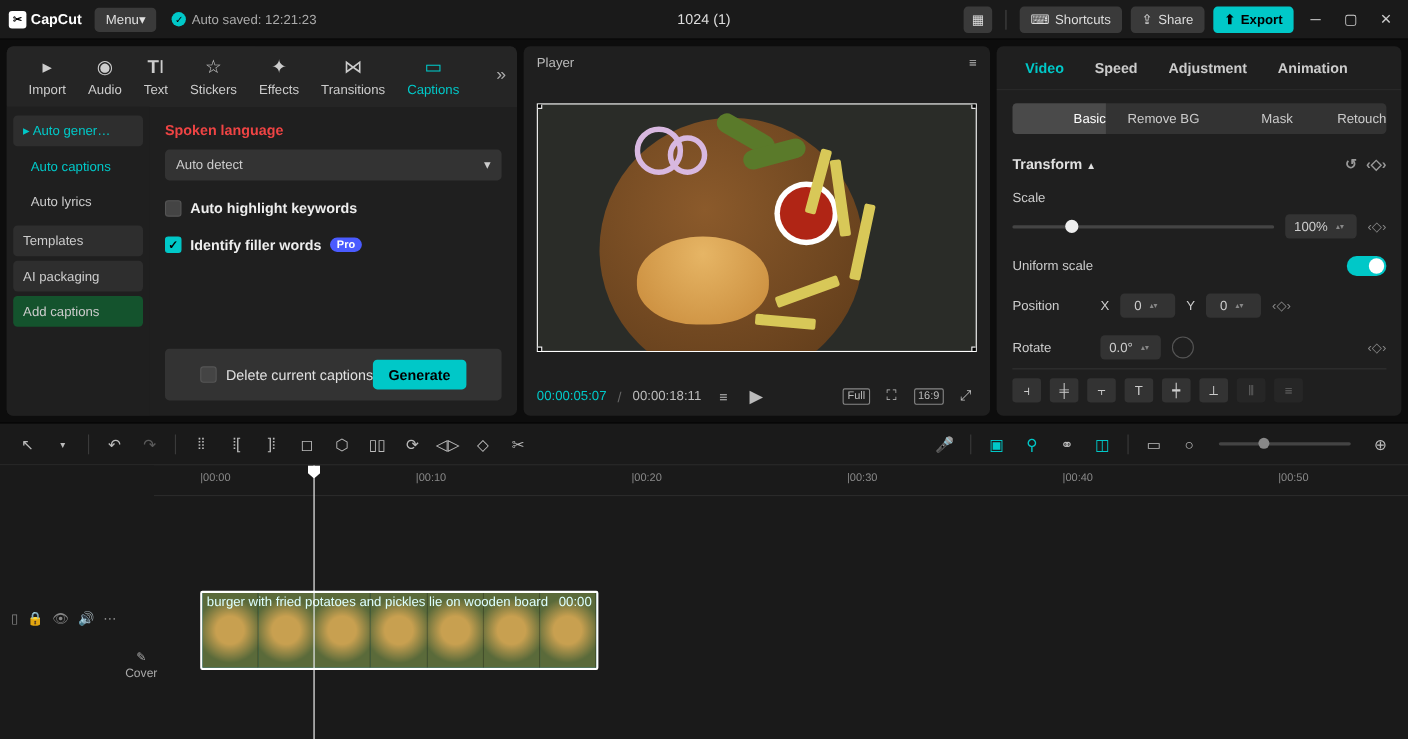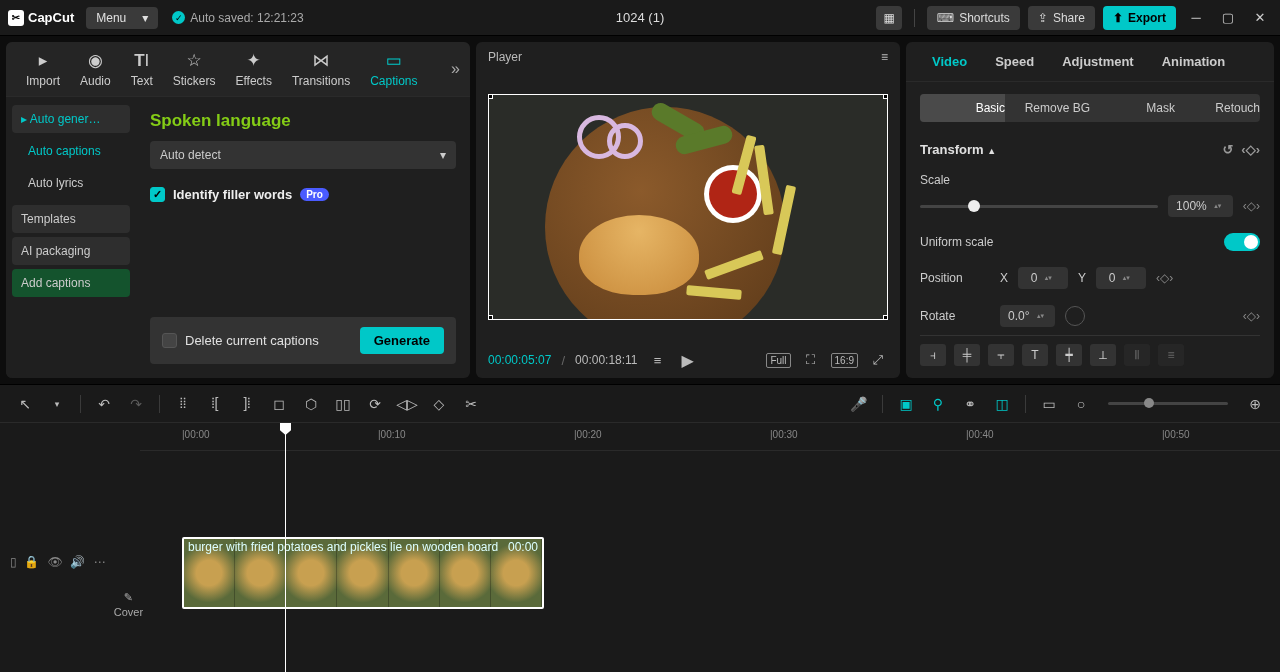--- a/index.html
+++ b/index.html
@@ -1,20 +1,20 @@
 <!DOCTYPE html>
 <html><head>
 <meta charset="utf-8">
 <style>
 *{box-sizing:border-box;margin:0;padding:0;font-family:"Segoe UI",Arial,sans-serif;user-select:none}
 body{background:#0d0d0d;color:#e0e0e0;font-size:13px;width:1280px;height:672px;overflow:hidden;display:flex;flex-direction:column}
 .titlebar{height:36px;background:#1a1a1a;display:flex;align-items:center;padding:0 8px;border-bottom:1px solid #000}
 .logo{display:flex;align-items:center;gap:4px;font-weight:600;font-size:13px;color:#fff}
 .logo-icon{width:16px;height:16px;background:#fff;border-radius:3px;display:inline-flex;align-items:center;justify-content:center;color:#000;font-size:10px;font-weight:700}
-.menu-btn{background:#3a3a3a;border-radius:4px;padding:4px 10px;margin-left:12px;display:flex;align-items:center;gap:16px;cursor:pointer;font-size:12px}
+.menu-btn{background:#3a3a3a;border-radius:4px;padding:4px 10px;margin-left:12px;display:flex;align-items:center;gap:0;cursor:pointer;font-size:12px}
 .autosave{margin-left:14px;color:#aaa;font-size:12px;display:flex;align-items:center;gap:5px}
 .check{width:13px;height:13px;border-radius:50%;background:#00c8c8;display:inline-flex;align-items:center;justify-content:center;font-size:9px;color:#000}
 .title-center{position:absolute;left:50%;transform:translateX(-50%);font-size:13px;color:#ddd}
 .title-right{margin-left:auto;display:flex;align-items:center;gap:8px}
 .tbtn{background:#3a3a3a;border-radius:4px;padding:5px 10px;display:flex;align-items:center;gap:5px;cursor:pointer;font-size:12px;color:#ddd}
 .tbtn.iconbtn{padding:5px 7px}
 .tbtn.export{background:#00c8c8;color:#000;font-weight:600}
 .winbtn{width:24px;height:24px;display:flex;align-items:center;justify-content:center;cursor:pointer;color:#ccc}
 .vdiv{width:1px;height:18px;background:#444;margin:0 4px}
 .main{flex:1;display:flex;gap:6px;padding:6px;background:#0d0d0d;min-height:0}
@@ -25,27 +25,27 @@
 .ltab.active{color:#00c8c8}
 .ltab-icon{font-size:17px}
 .more{margin-left:auto;color:#aaa;cursor:pointer;font-size:16px}
 .left-body{display:flex;flex:1;min-height:0}
 .left-side{width:130px;background:#1f1f1f;padding:8px 6px;display:flex;flex-direction:column;gap:4px}
 .lsitem{padding:7px 9px;border-radius:4px;cursor:pointer;color:#ccc;font-size:12px}
 .lsitem.active{background:#2e2e2e;color:#00c8c8}
 .lsitem.sub{color:#00c8c8;padding-left:16px}
 .lsitem.plain{color:#ccc;padding-left:16px}
 .left-content{flex:1;padding:14px 14px;display:flex;flex-direction:column}
-.label{font-weight:600;color:#84cc16;margin-bottom:10px;font-size:17px}
+.label{font-weight:600;color:#ef4444;margin-bottom:10px;font-size:13px}
 .select{background:#333;border-radius:4px;padding:7px 10px;display:flex;align-items:center;justify-content:space-between;cursor:pointer;font-size:12px;color:#ccc}
 .chk{display:flex;align-items:center;gap:8px;margin-top:18px;font-size:13px;font-weight:600;color:#eee}
 .chkbox{width:15px;height:15px;border-radius:3px;background:#444;border:1px solid #555;display:inline-flex;align-items:center;justify-content:center}
 .chkbox.on{background:#00c8c8;border-color:#00c8c8;color:#000;font-size:11px}
 .pro{background:#4a5bff;color:#fff;font-size:10px;padding:1px 6px;border-radius:8px;font-weight:600}
-.left-foot{margin-top:auto;background:#333;border-radius:4px;padding:10px 12px;display:flex;align-items:center;justify-content:space-between}
+.left-foot{margin-top:auto;background:#333;border-radius:4px;padding:10px 12px;display:flex;align-items:center;justify-content:center}
 .genbtn{background:#00c8c8;color:#000;font-weight:600;padding:6px 14px;border-radius:4px;cursor:pointer;font-size:13px}
 .center{flex:1;display:flex;flex-direction:column}
 .center-head{display:flex;align-items:center;padding:8px 12px;color:#bbb;font-size:12px}
 .preview{flex:1;display:flex;align-items:center;justify-content:center;padding:6px 12px}
 .frame{width:402px;height:226px;border:1px solid #fff;position:relative;background:#2a2c28;overflow:hidden}
 .handle{position:absolute;width:8px;height:8px;background:#000;border:1px solid #fff}
 .plate{position:absolute;left:56px;top:12px;width:240px;height:240px;border-radius:50%;background:radial-gradient(circle at 40% 35%,#8b5a2b,#5a3818)}
 .bun{position:absolute;left:90px;top:120px;width:120px;height:80px;border-radius:50% 50% 45% 45%;background:radial-gradient(ellipse at 50% 20%,#e6b565,#c88a3a)}
 .fry{position:absolute;background:#d8c858;border-radius:2px}
 .sauce{position:absolute;left:215px;top:70px;width:58px;height:58px;border-radius:50%;background:#fff}
@@ -182,20 +182,24 @@
         <div class="lsitem" style="background:#2e2e2e">AI packaging</div>
         <div class="lsitem" style="background:#14532d">Add captions</div>
       </div>
       <div class="left-content">
         <div class="label">Spoken language</div>
         <div class="select">
           <span>Auto detect</span>
           <span>▾</span>
         </div>
         <div class="chk">
+          <span class="chkbox"></span>
+          <span>Auto highlight keywords</span>
+        </div>
+        <div class="chk">
           <span class="chkbox on">✓</span>
           <span>Identify filler words</span>
           <span class="pro">Pro</span>
         </div>
         <div class="left-foot">
           <div style="display:flex;align-items:center;gap:8px">
             <span class="chkbox"></span>
             <span>Delete current captions</span>
           </div>
           <div class="genbtn">Generate</div>

